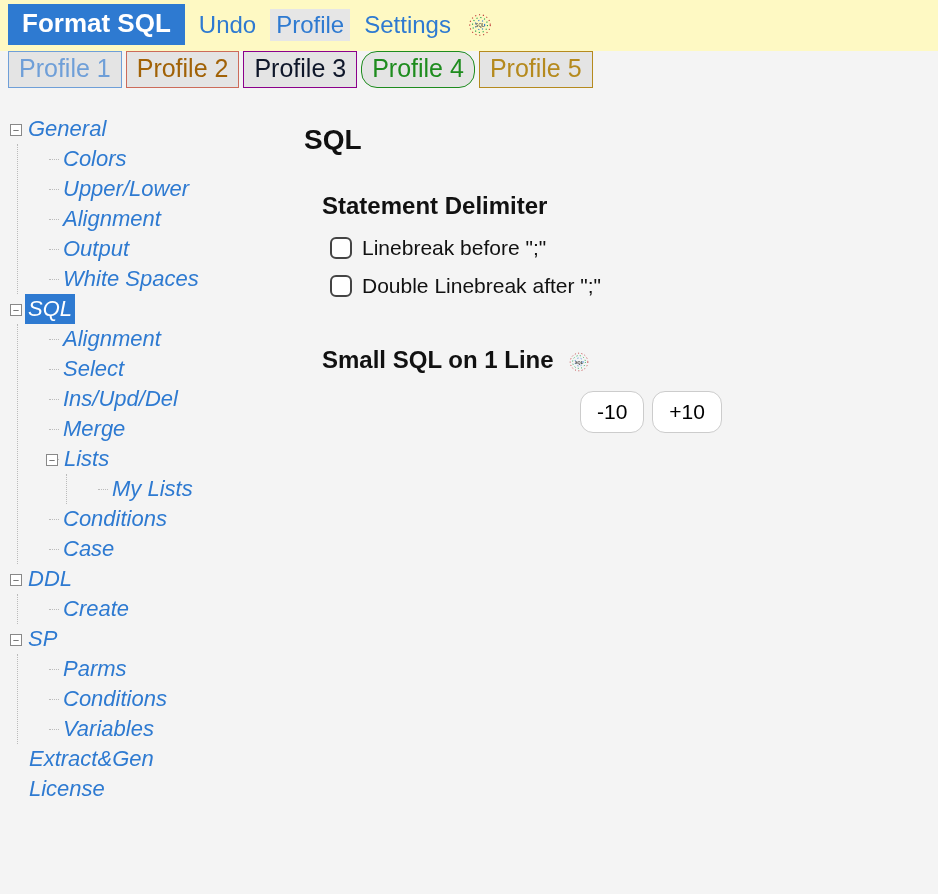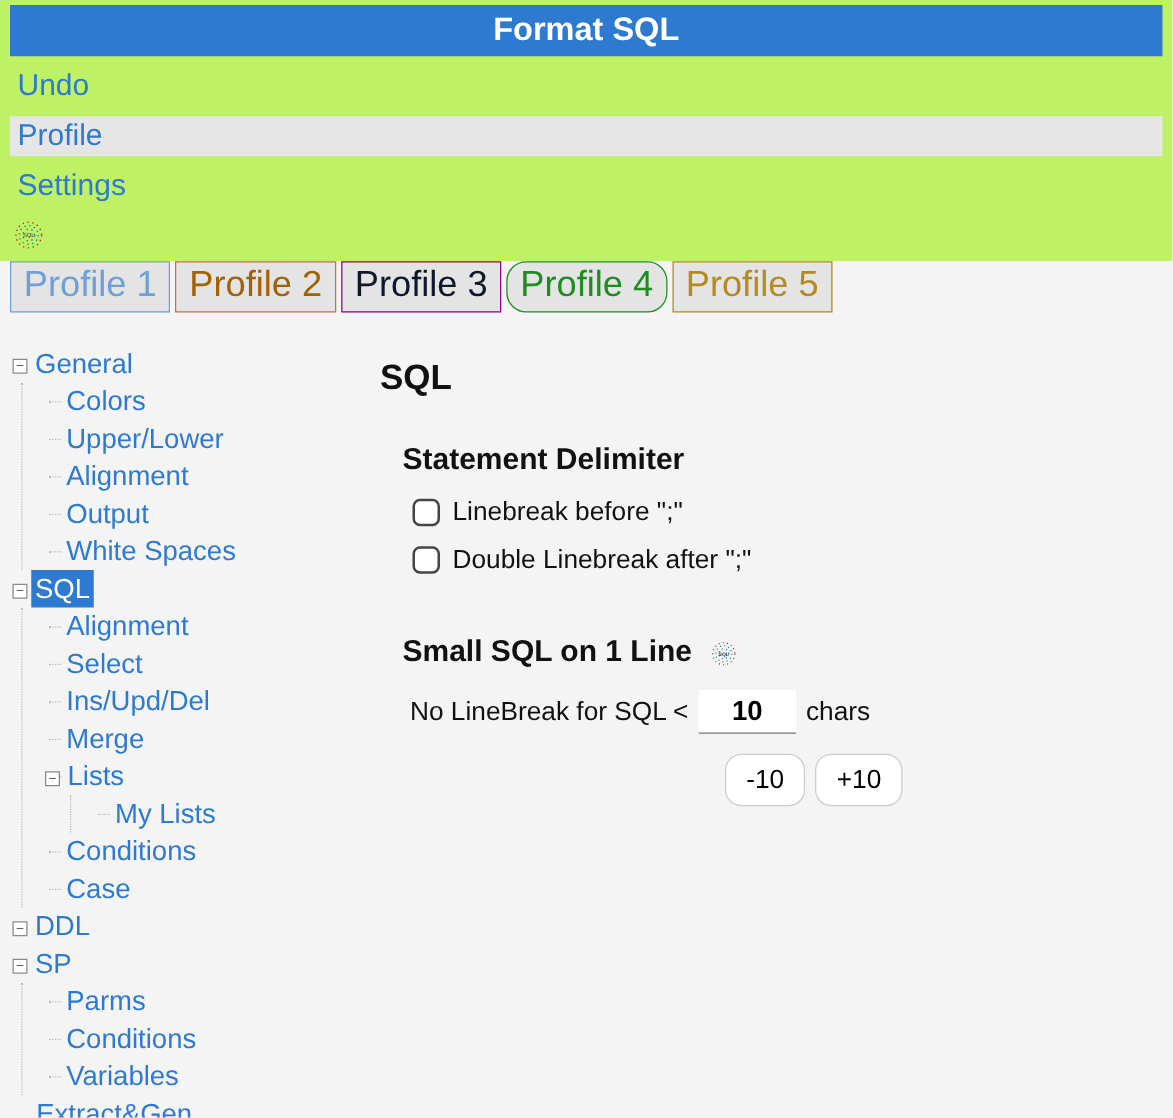--- a/index.html
+++ b/index.html
@@ -6,24 +6,24 @@
   html, body {
     margin: 0; padding: 0;
     width: 938px; height: 894px;
     font-family: Arial, Helvetica, sans-serif;
     background: #f4f4f4;
     color: #111;
   }
   
   .toolbar {
     display: flex;
+    align-items: center;
     padding: 4px 8px 6px 8px;
-    background: #bef264;
+    background: #fef9c3;
     gap: 8px;
-    flex-direction: column;
   }
   .btn-primary {
     background: #2e7ad1;
     color: #fff;
     font-size: 26px;
     font-weight: 700;
     padding: 4px 14px 6px 14px;
     cursor: pointer;
     border: none;
   }
@@ -48,21 +48,21 @@
     vertical-align: middle;
   }
   
   .profile-row {
     display: flex;
     gap: 4px;
     padding: 0 8px 8px 8px;
     background: #f4f4f4;
   }
   .profile-tab {
-    font-size: 29px;
+    font-size: 25px;
     padding: 2px 10px 4px 10px;
     background: #e4e4e4;
     border: 1px solid;
     cursor: pointer;
   }
   
   .main {
     display: flex;
     width: 100%;
     height: calc(100% - 96px);
@@ -83,20 +83,21 @@
     position: relative;
   }
   .tree > ul > li {
     padding-left: 16px;
   }
   .tree li .node {
     display: inline-block;
     line-height: 30px;
     cursor: pointer;
     padding: 0 3px;
+    font-style: italic;
   }
   .tree li .node.selected {
     background: #2e7ad1;
     color: #fff;
   }
   .toggle {
     display: inline-flex;
     width: 12px; height: 12px;
     border: 1px solid #888;
     background: #fff;
@@ -109,20 +110,21 @@
     top: -2px;
     cursor: pointer;
   }
   .tree .children {
     padding-left: 22px;
     border-left: 1px dotted #bbb;
     margin-left: -9px;
   }
   .tree .children > li {
     position: relative;
+    margin-left: 10px;
   }
   .tree .children > li::before {
     content: "";
     position: absolute;
     left: -1px;
     top: 15px;
     width: 10px;
     border-top: 1px dotted #bbb;
   }
   .tree .children > li .node {
@@ -255,20 +257,23 @@
             <ul class="children">
               <li><span class="node">My Lists</span></li>
             </ul>
           </li>
           <li><span class="node">Conditions</span></li>
           <li><span class="node">Case</span></li>
         </ul>
       </li>
       <li>
         <span class="toggle">−</span><span class="node">DDL</span>
+        <ul class="children">
+          <li><span class="node">Create</span></li>
+        </ul>
       </li>
       <li>
         <span class="toggle">−</span><span class="node">SP</span>
         <ul class="children">
           <li><span class="node">Parms</span></li>
           <li><span class="node">Conditions</span></li>
           <li><span class="node">Variables</span></li>
         </ul>
       </li>
       <li><span class="node" style="margin-left:0">Extract&amp;Gen</span></li>
@@ -298,24 +303,19 @@
           <svg viewBox="0 0 30 30" width="24" height="24">
             <g transform="translate(15,15)">
               <circle r="11" fill="none" stroke="#b33" stroke-width="1.2" stroke-dasharray="1.2 3"></circle>
               <circle r="8" fill="none" stroke="#17a04a" stroke-width="1.2" stroke-dasharray="1.2 3"></circle>
               <circle r="5" fill="none" stroke="#2e7ad1" stroke-width="1.2" stroke-dasharray="1.2 3"></circle>
             </g>
             <text x="15" y="17" text-anchor="middle" font-size="5" fill="#333" font-family="Arial">SQL</text>
           </svg>
         </span>
       </h2>
-      <div class="small-sql-row">
-        <span>No LineBreak for  SQL &lt;</span>
-        <input class="num-input" value="10" style="">
-        <span>chars</span>
-      </div>
       <div class="step-row">
         <button class="step-btn">-10</button>
         <button class="step-btn">+10</button>
       </div>
     </div>
   </div>
 </div>
 
 </body></html>

